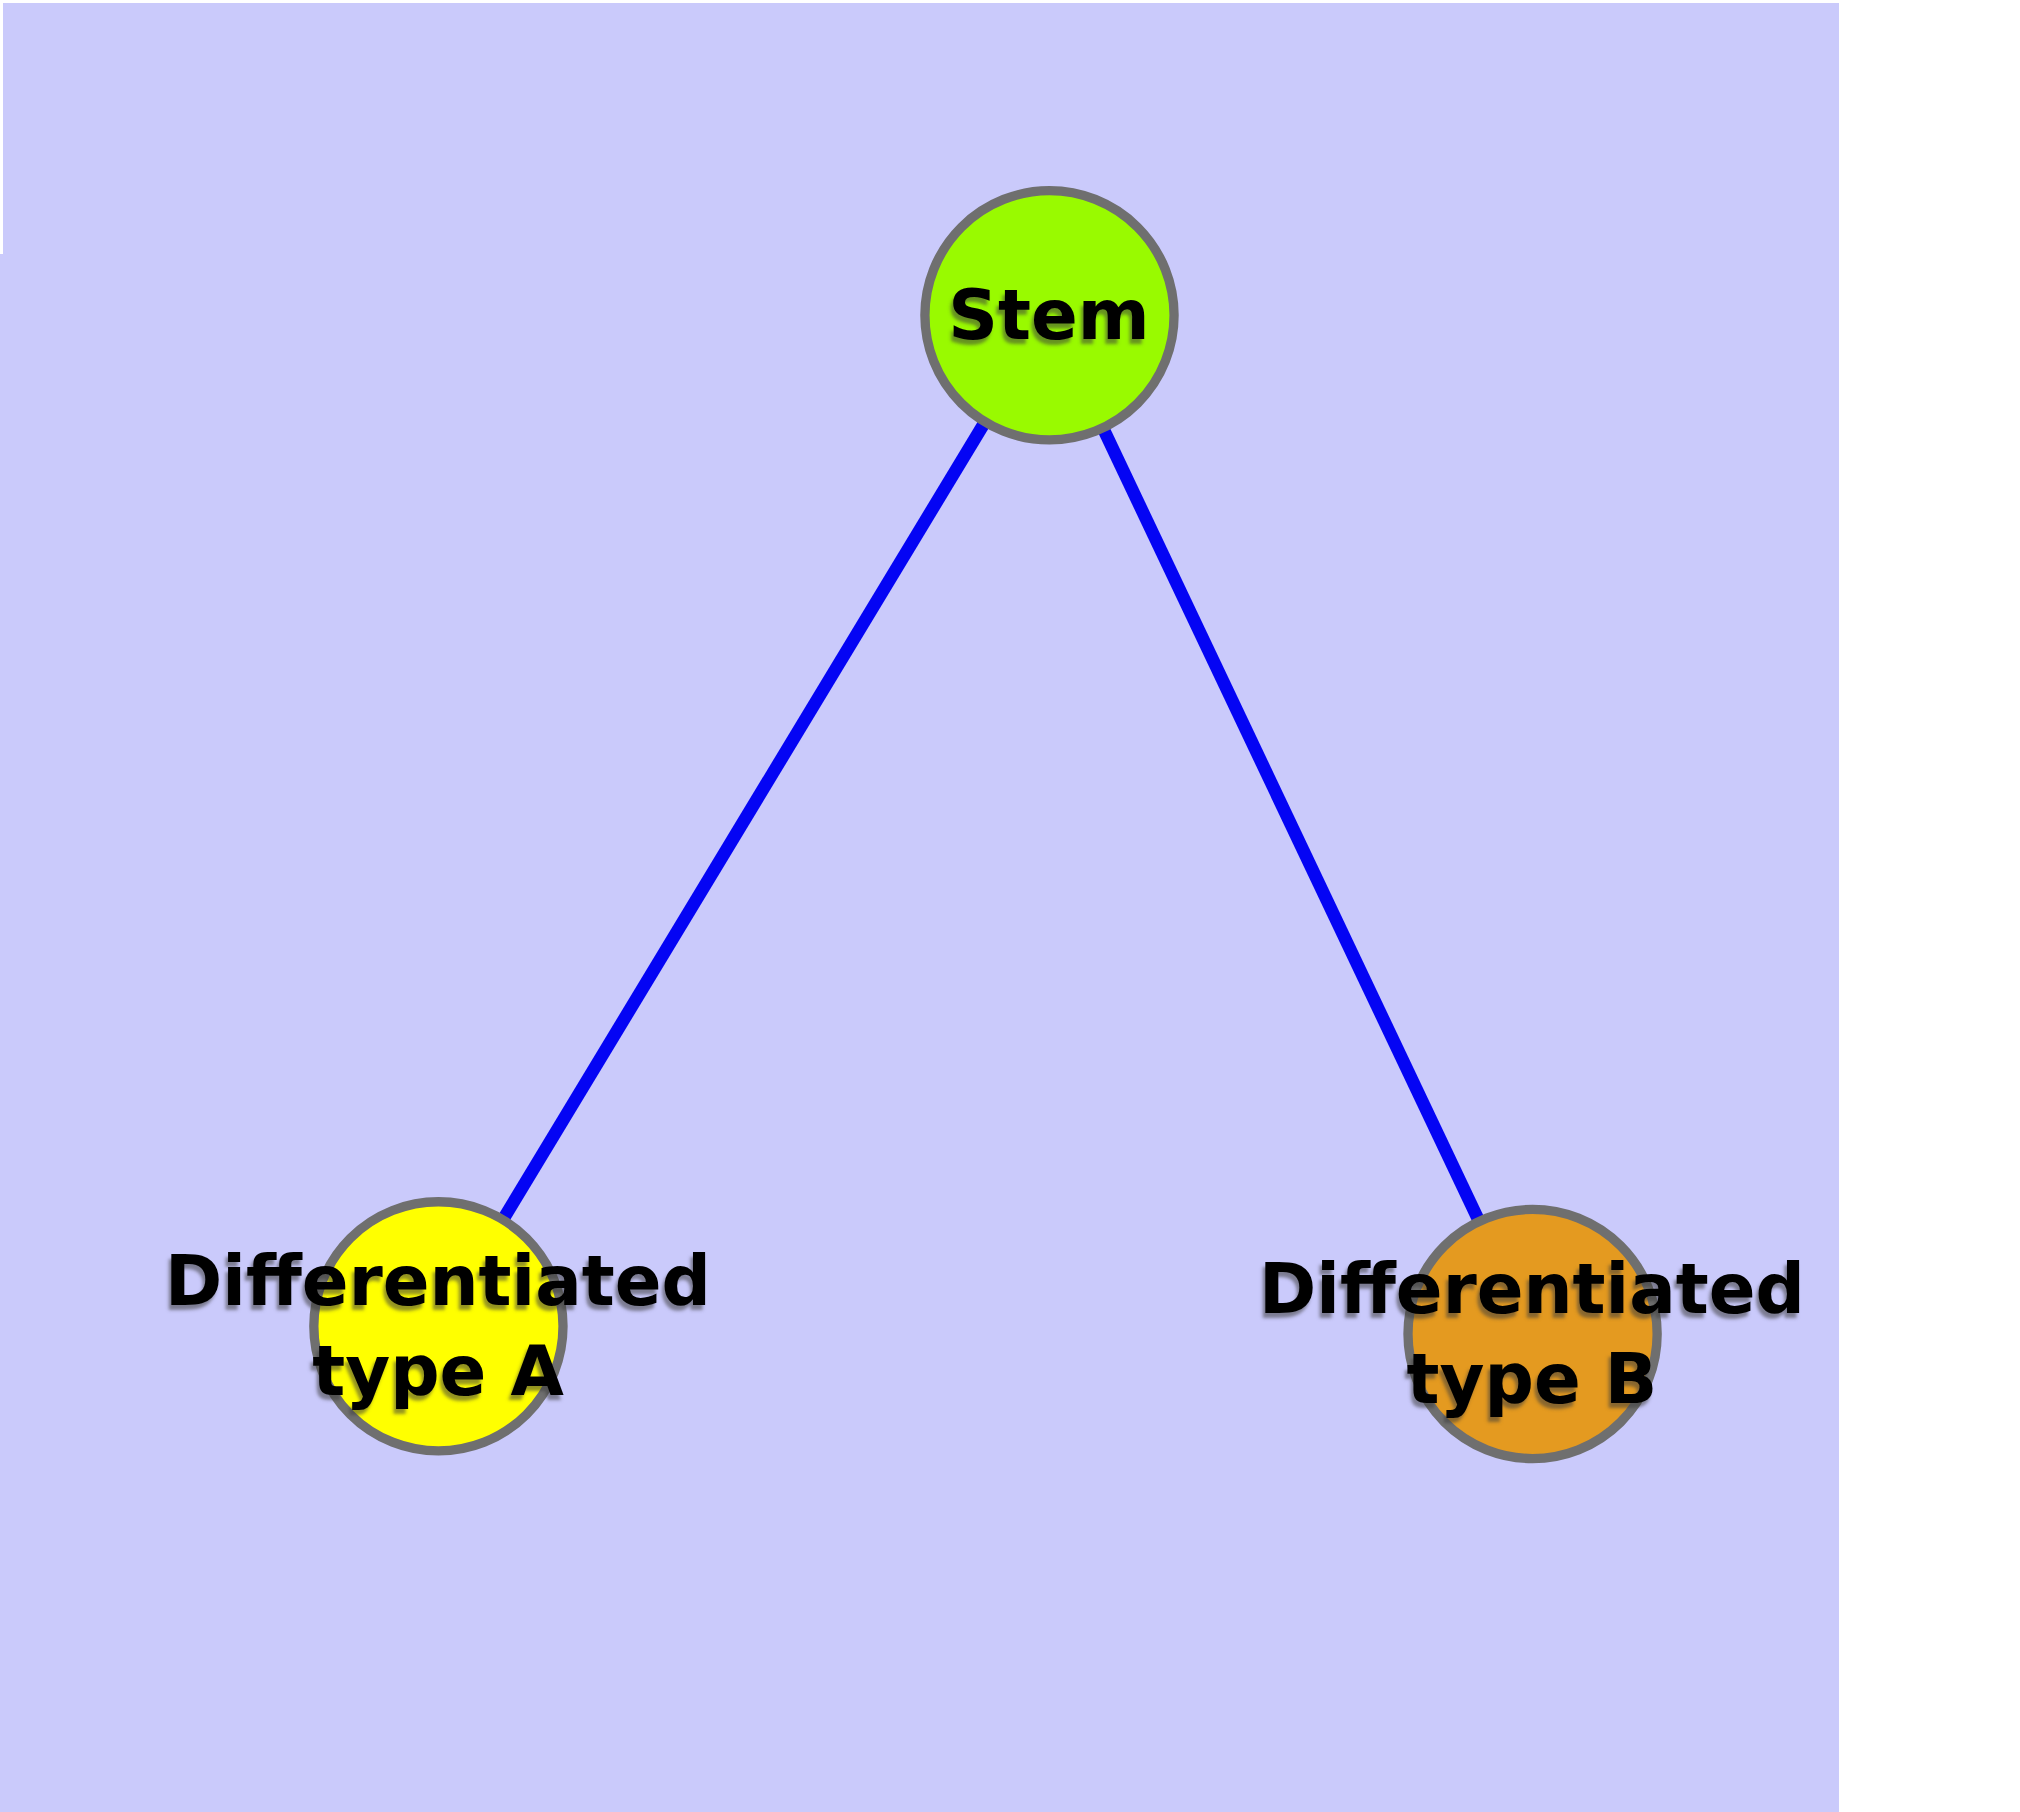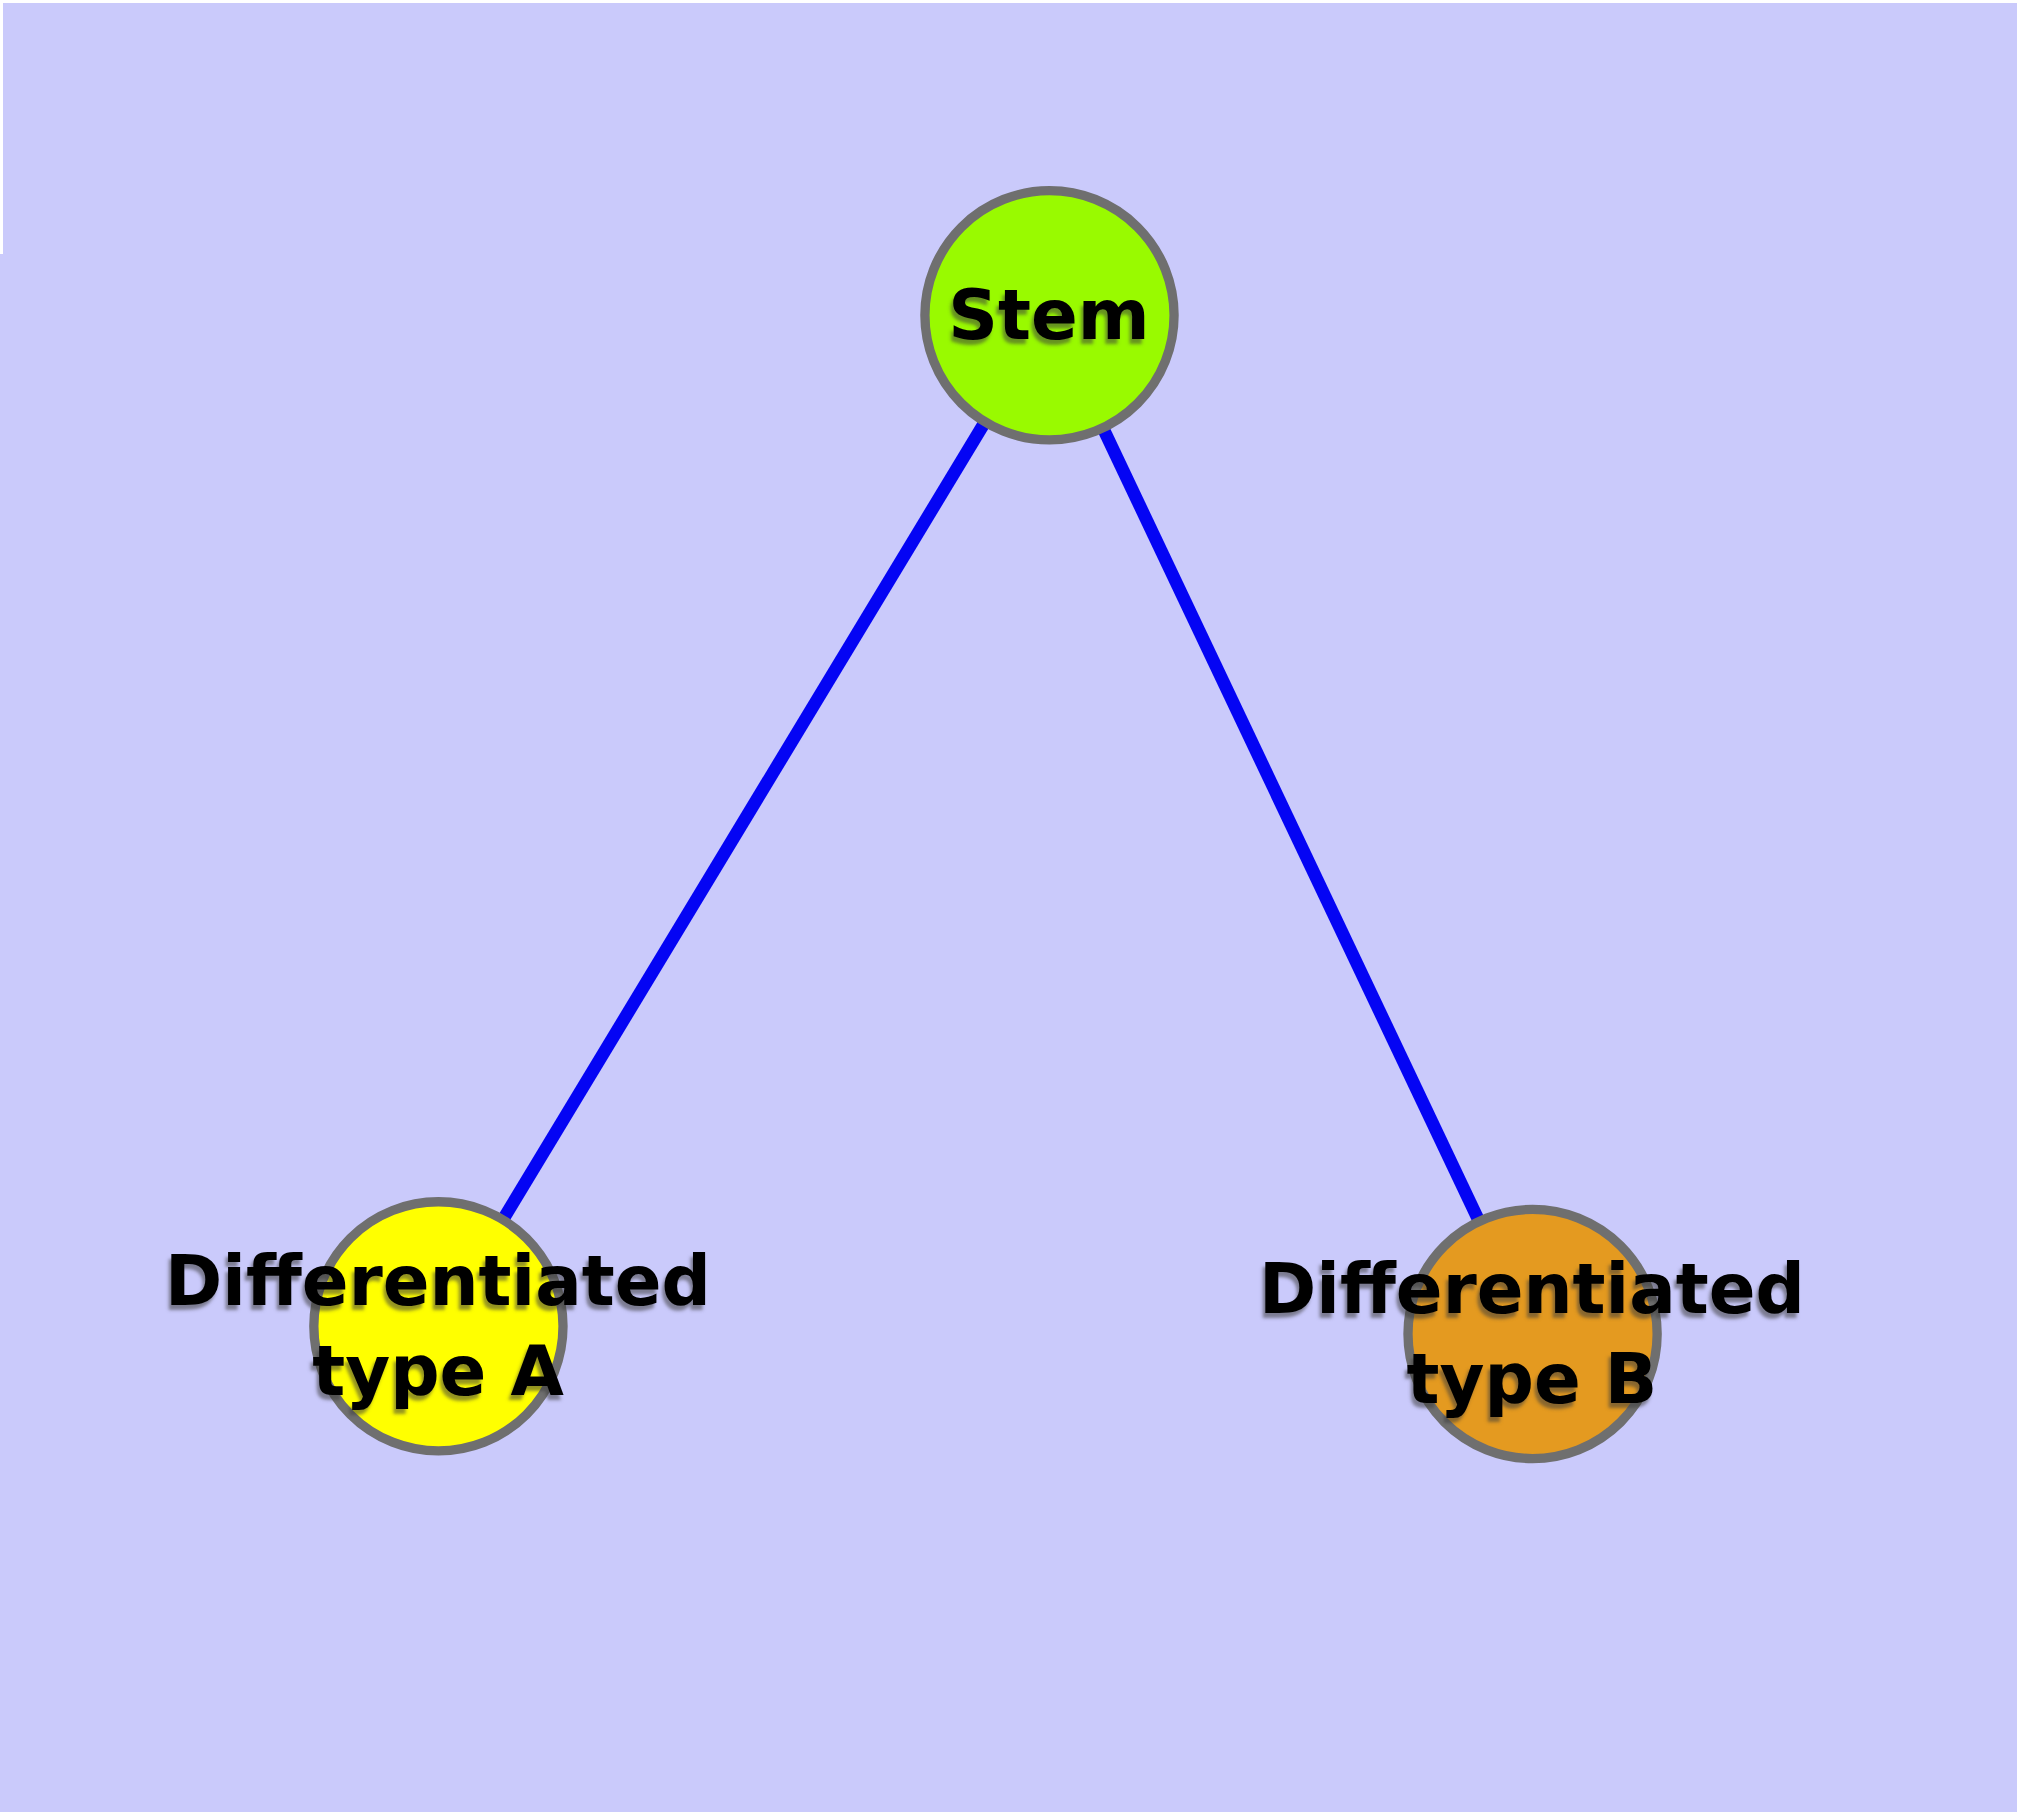--- a/index.html
+++ b/index.html
@@ -7,21 +7,21 @@
     padding: 0;
     background: #ffffff;
     width: 2021px;
     height: 1812px;
     overflow: hidden;
     font-family: "DejaVu Sans", "Liberation Sans", sans-serif;
   }
   .figure {
     position: absolute;
     left: 0; top: 0;
-    width: 2017px;
+    width: 1839px;
     height: 1812px;
     background: var(--bg, #CACAFB);
   }
   .margin-strip-top {
     position: absolute;
     left: 0; top: 0;
     width: 2021px;
     height: 3.4px;
     background: #ffffff;
   }

